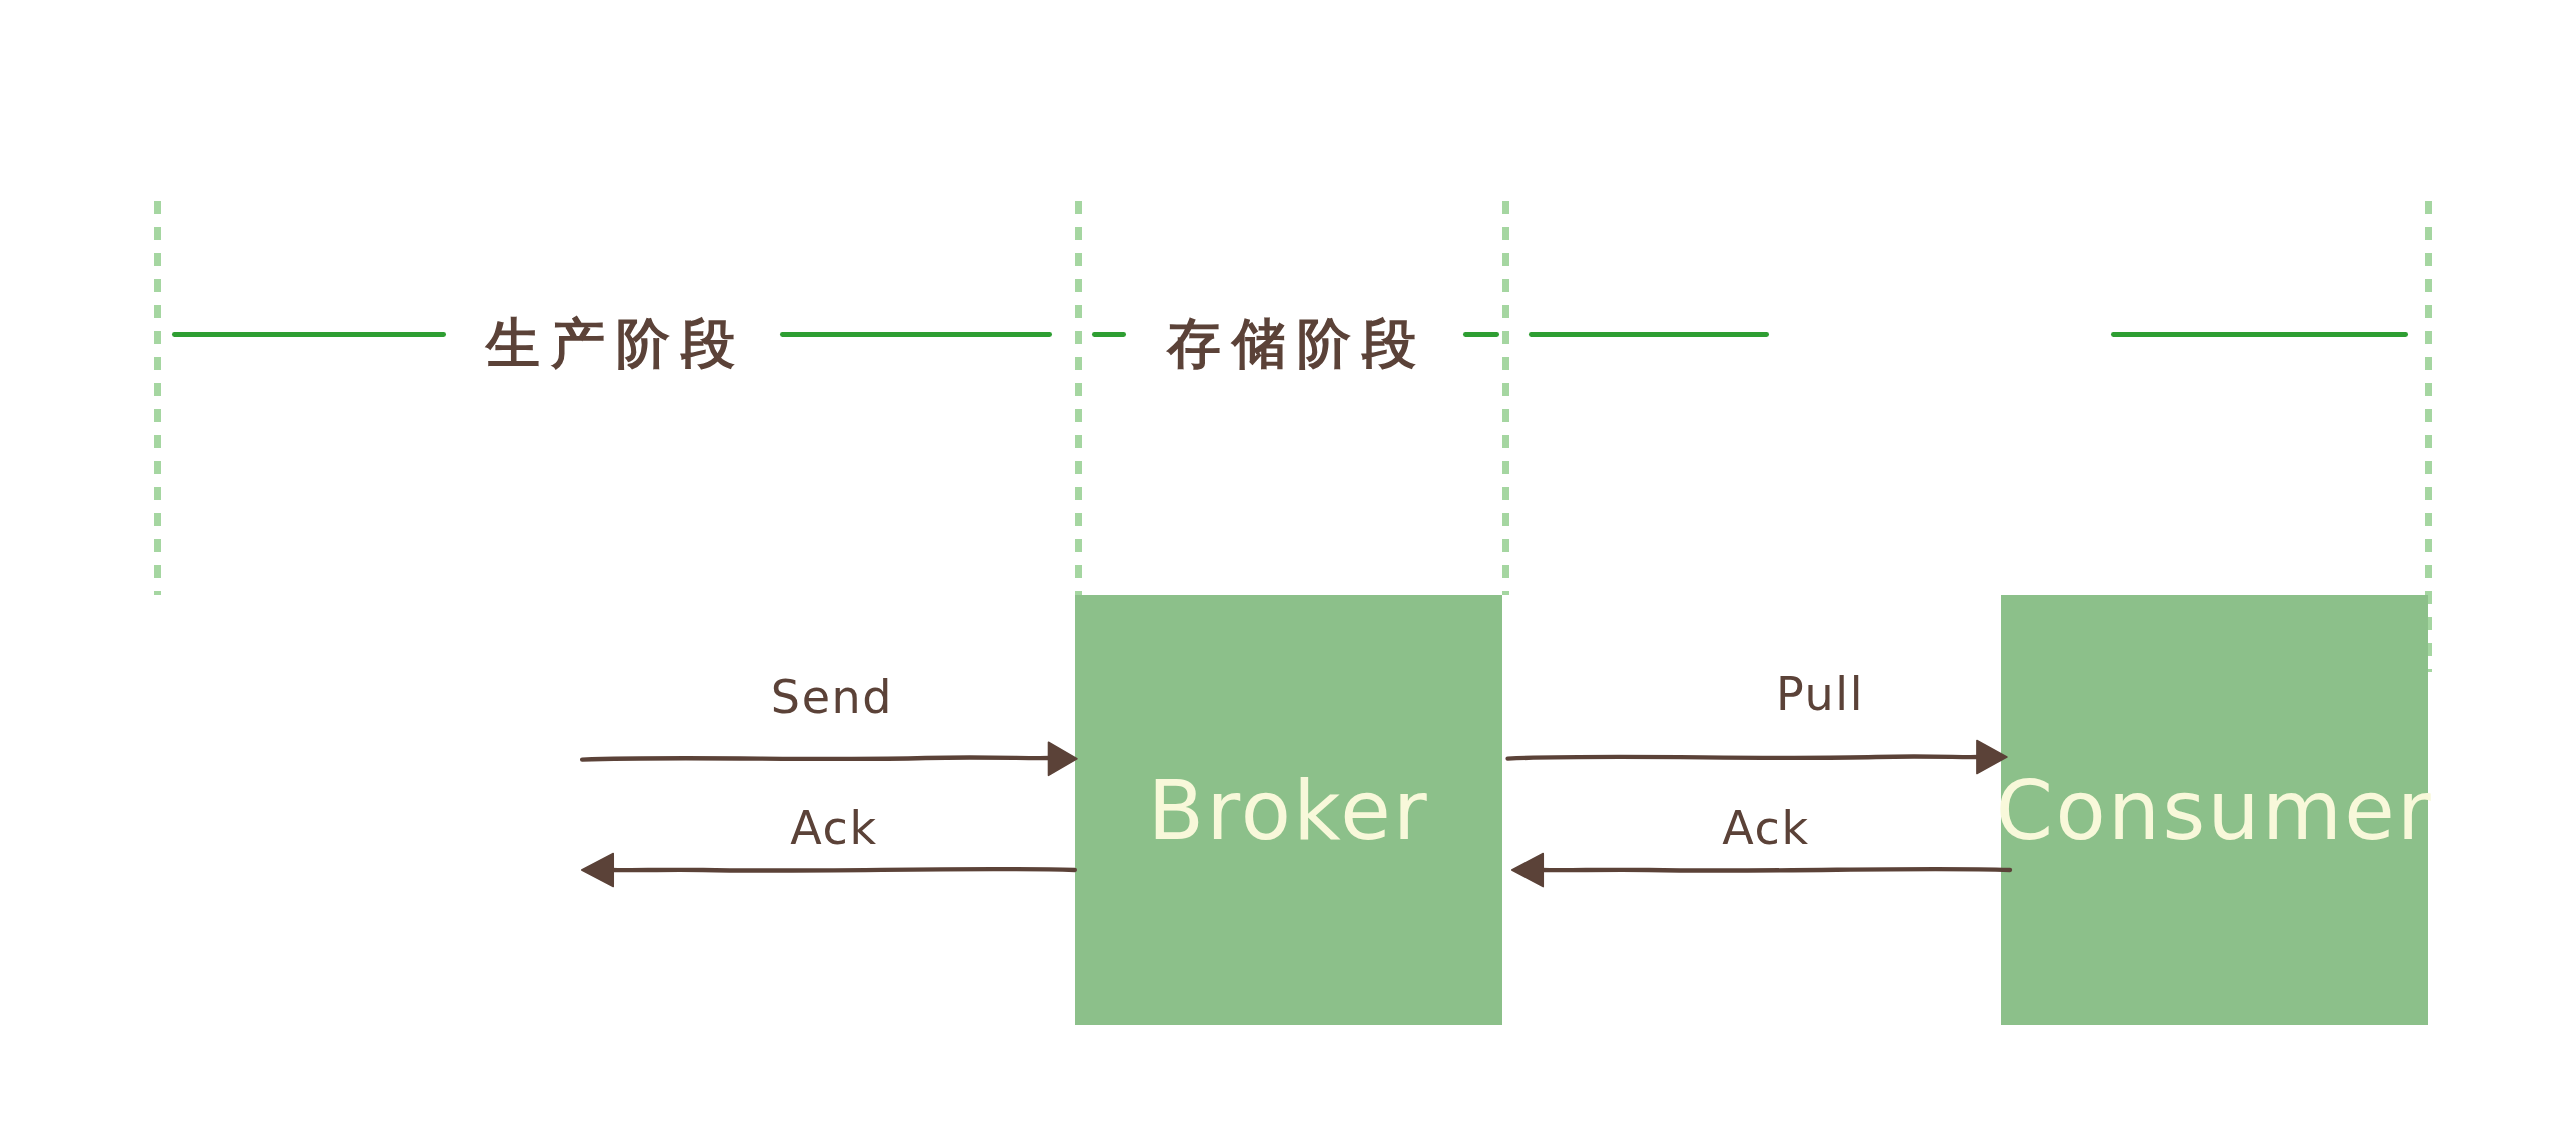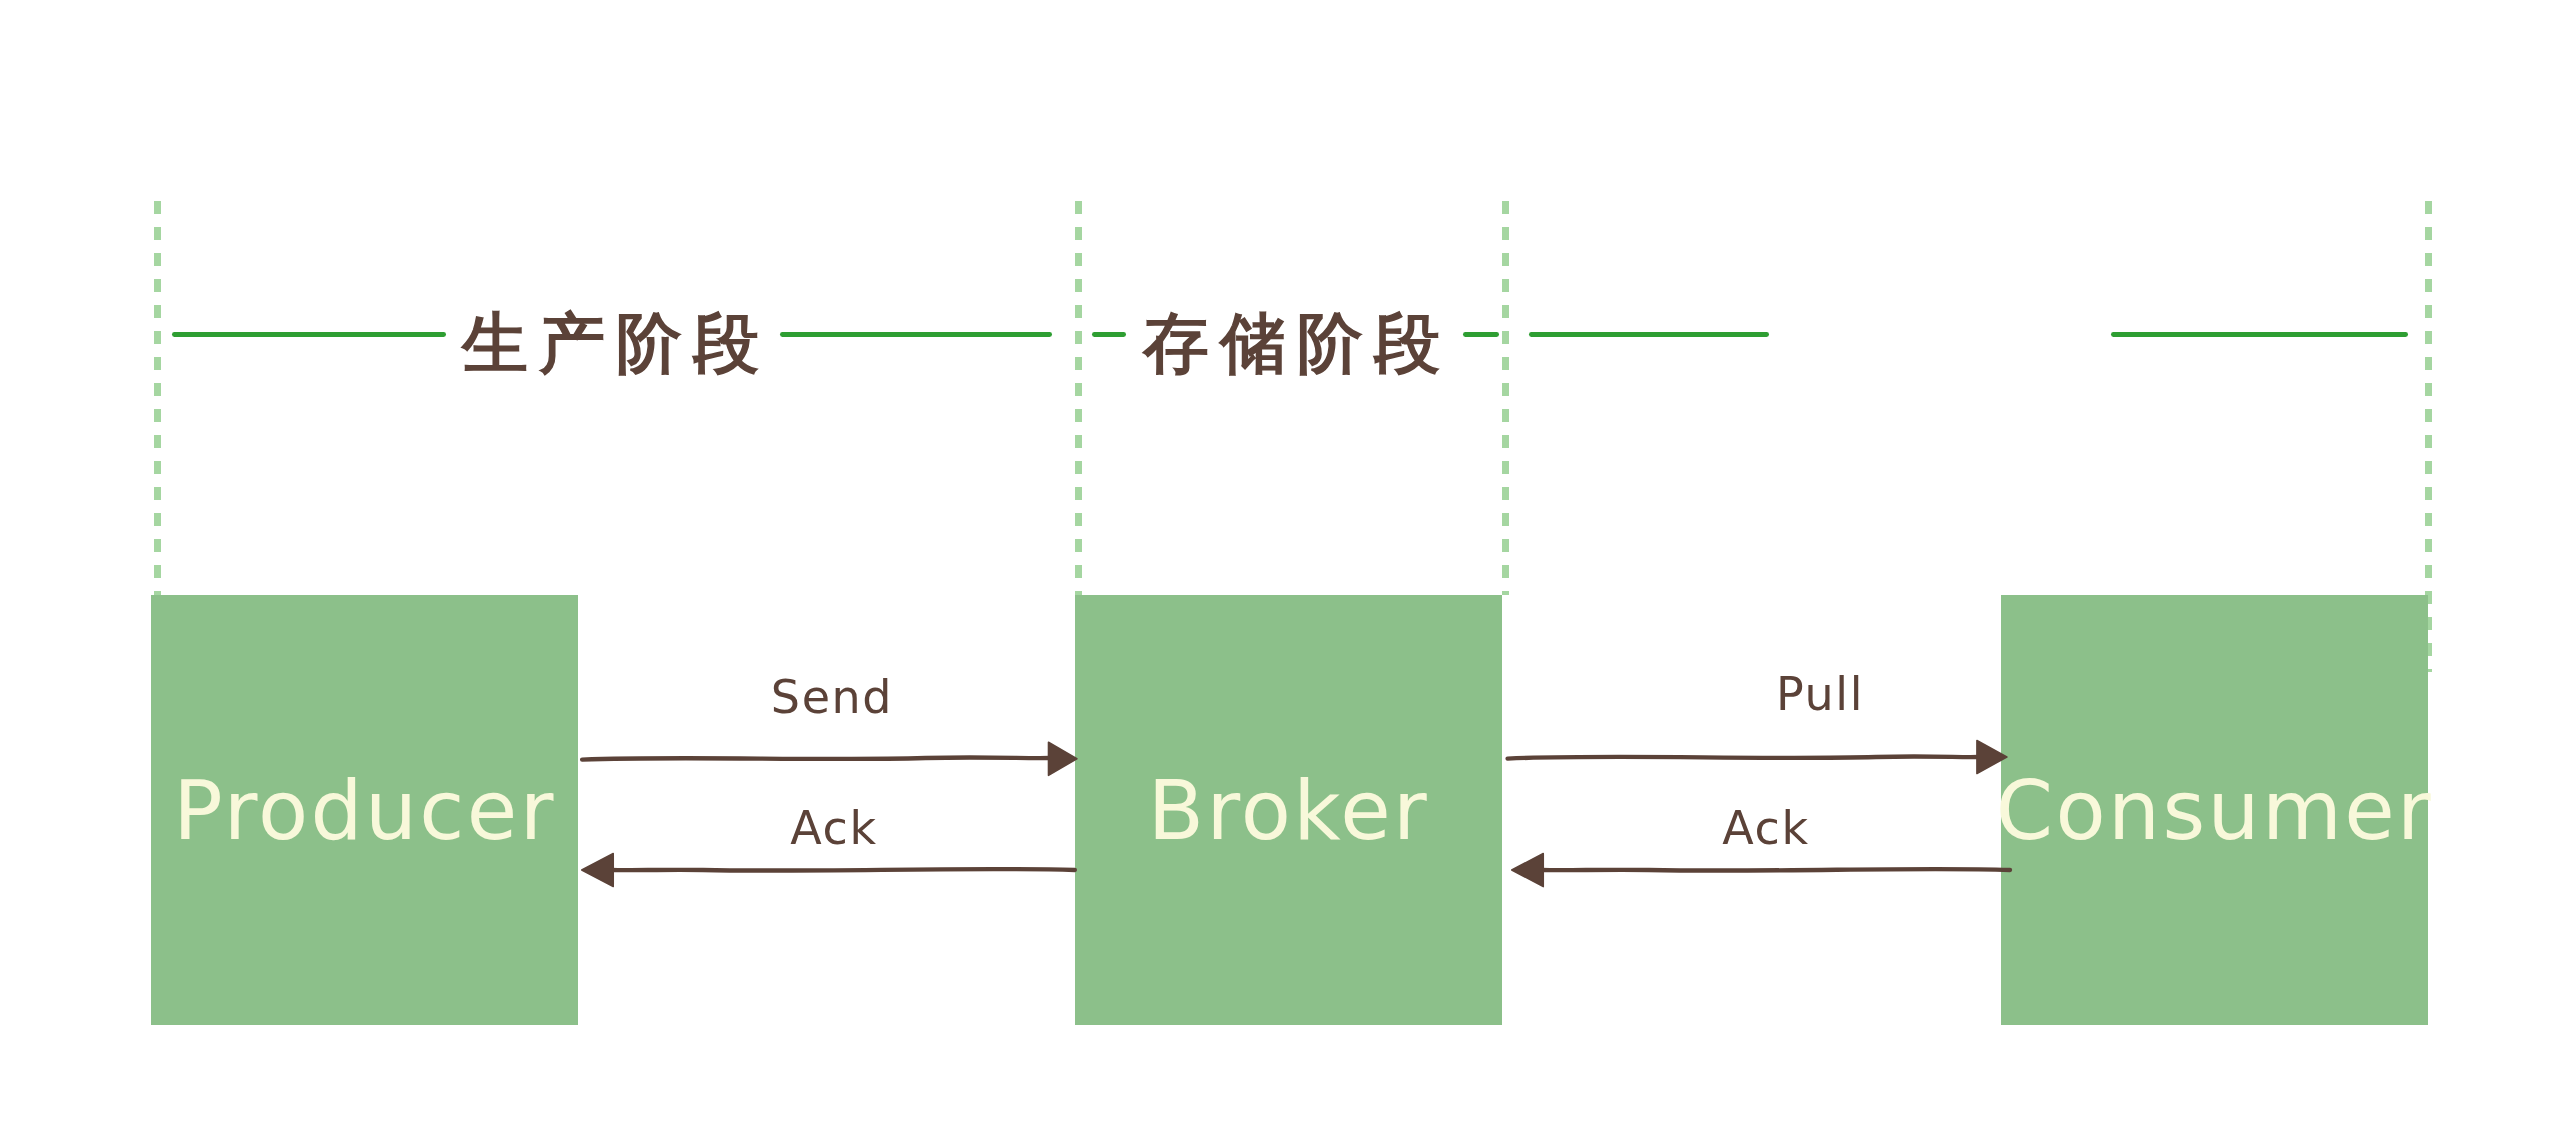--- a/index.html
+++ b/index.html
@@ -31,21 +31,21 @@
   .phase-seg{
     position:absolute;
     top:332px;height:4.7px;
     background:var(--phase-line);
     border-radius:2.4px;
   }
   .phase-label{
     position:absolute;
     transform:translate(-50%,-50%);
     color:var(--brown);
-    font-size:66px;
+    font-size:54px;
     font-weight:600;
     letter-spacing:11px;
     white-space:nowrap;
   }
   
   .node{
     position:absolute;
     top:595px;height:430px;width:427px;
     background:var(--node-fill);
     display:flex;align-items:center;justify-content:center;
@@ -92,23 +92,20 @@
   <div class="phase-seg" style="left:172px;width:274px;"></div>
   <div class="phase-seg" style="left:780px;width:272px;"></div>
   <div class="phase-seg" style="left:1092px;width:34px;"></div>
   <div class="phase-seg" style="left:1463px;width:36px;"></div>
   <div class="phase-seg" style="left:1529px;width:240px;"></div>
   <div class="phase-seg" style="left:2111px;width:297px;"></div>
 
   <div class="phase-label" style="left:616px;top:344px;">生产阶段</div>
   <div class="phase-label" style="left:1297px;top:344px;">存储阶段</div>
 
-  <div class="node" style="left:151px;">
-    <span class="node-label">Producer</span>
-  </div>
   <div class="node" style="left:1075px;">
     <span class="node-label">Broker</span>
   </div>
   <div class="node" style="left:2001px;">
     <span class="node-label">Consumer</span>
   </div>
 
   <svg class="arrow" style="left:579px;top:728px;" width="501" height="60" viewBox="0 0 636 76">
     <path class="arrow-line" d="M4,40 C140,35 300,42 440,38 C520,36 570,39 598,38"></path>
     <polygon class="arrow-head" points="596,18 632,39 596,60"></polygon>

